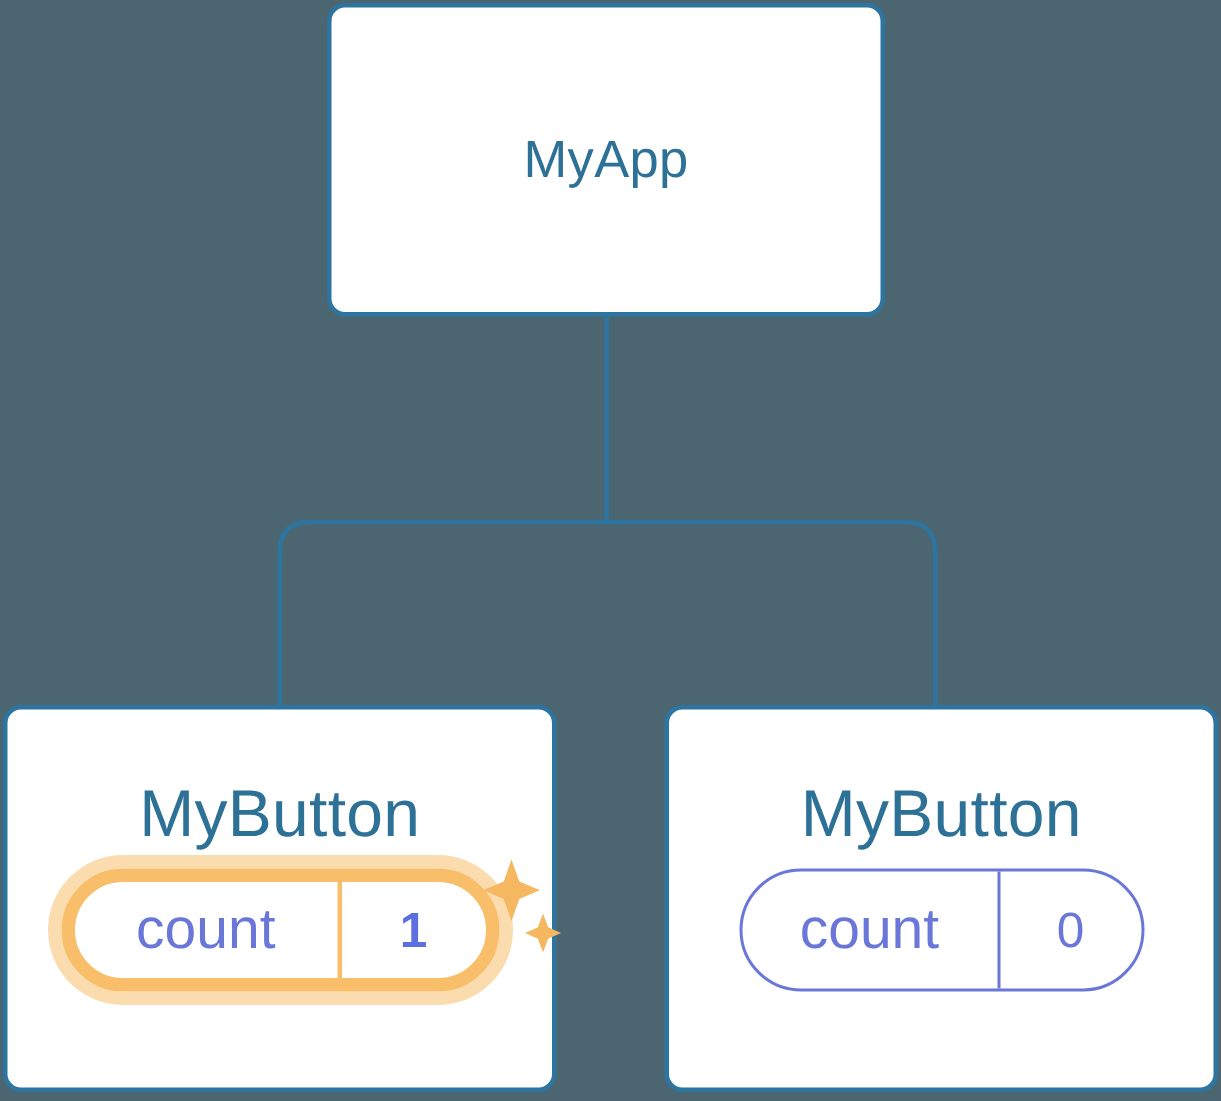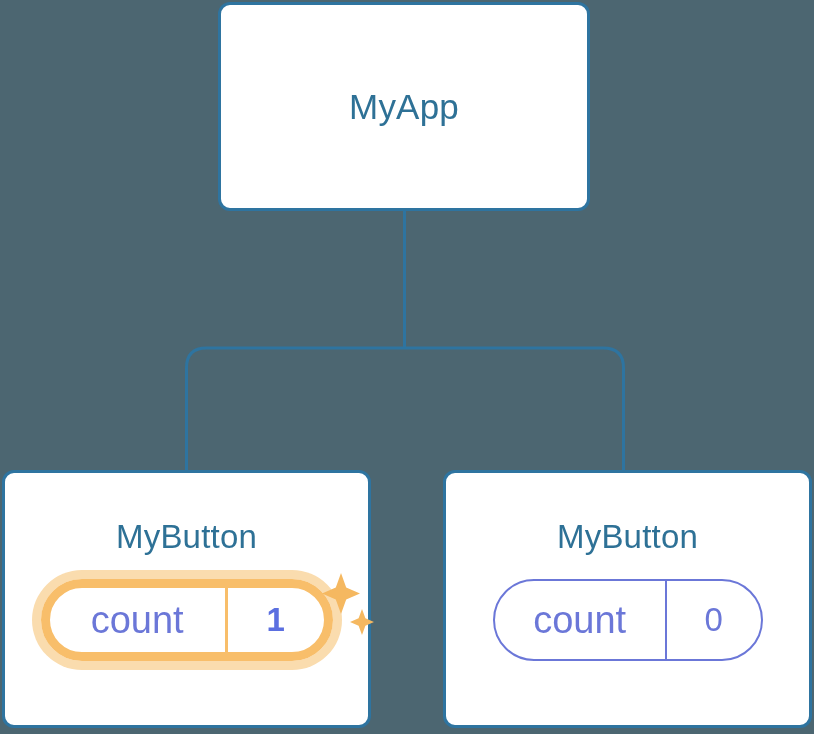--- a/index.html
+++ b/index.html
@@ -61,21 +61,21 @@
     height: 258px;
   }
   #card-child-1 {
     left: 443px;
     top: 470px;
     width: 369px;
     height: 258px;
   }
   .child-title {
     top: 45px;
-    font-size: 33px;
+    font-size: 44px;
   }
   
   .pill-wrap {
     position: absolute;
     left: 0;
     right: 0;
     top: 106px;
     display: flex;
     justify-content: center;
   }

